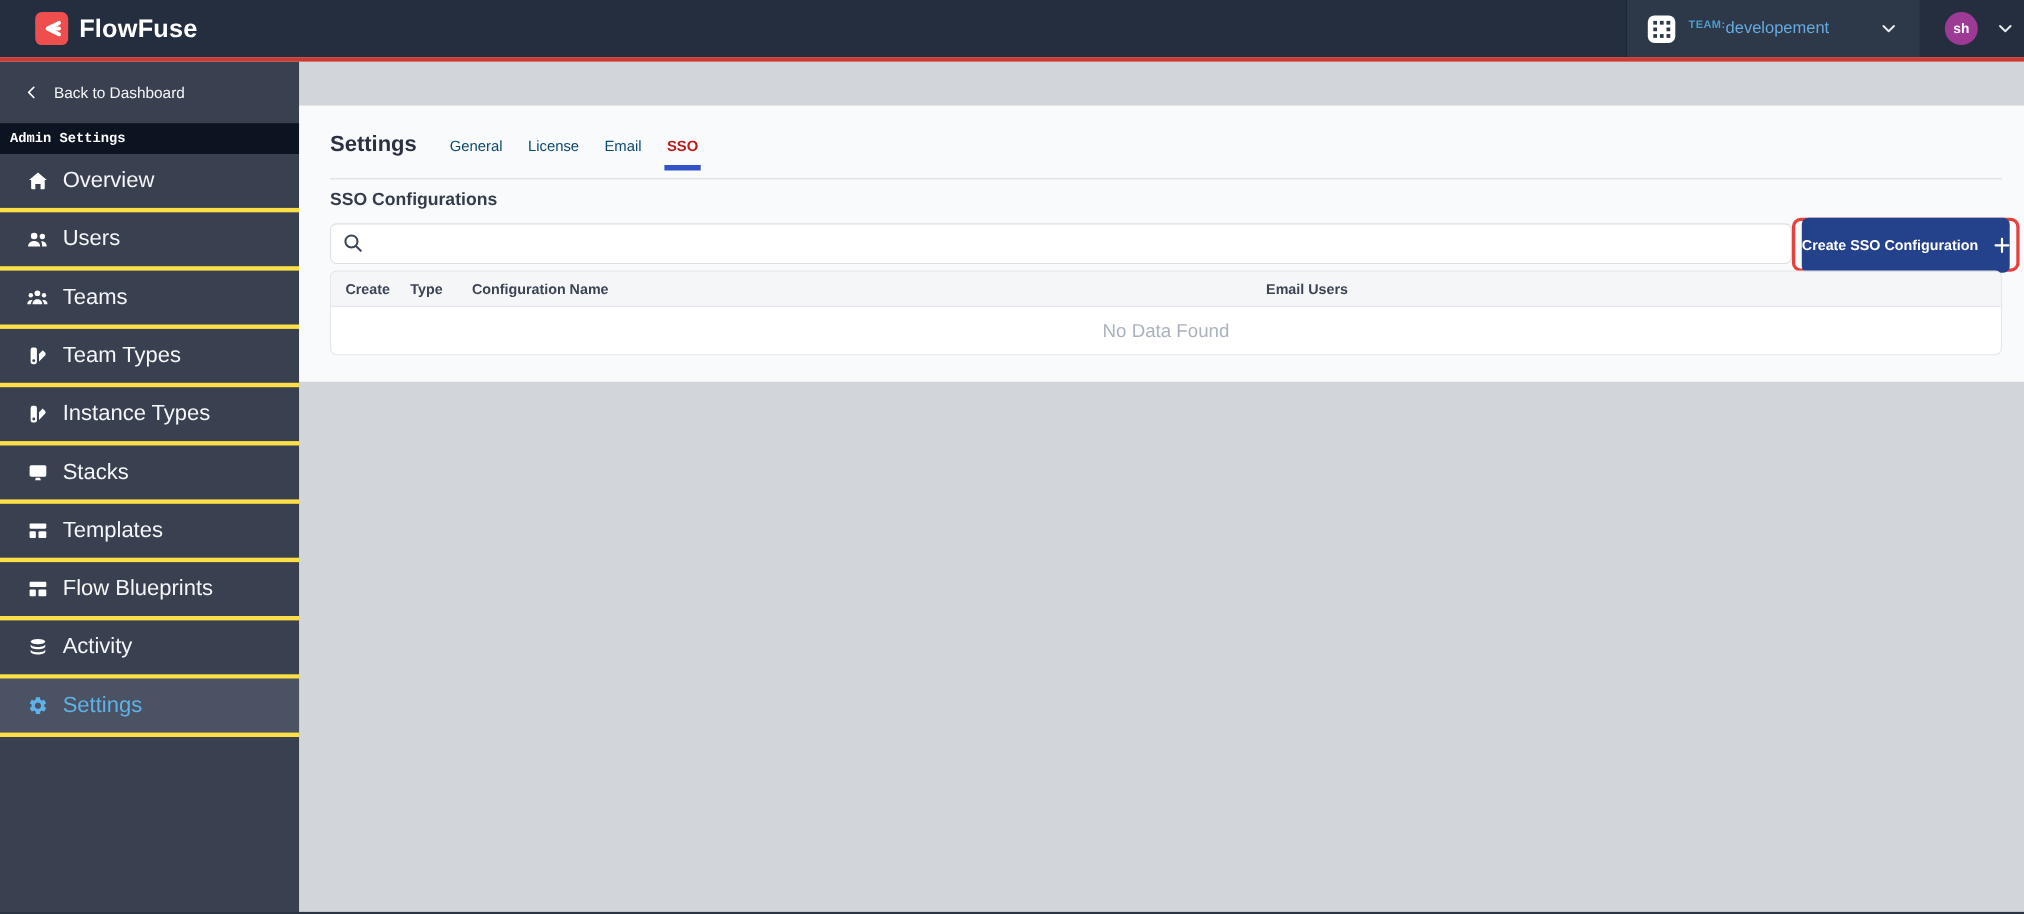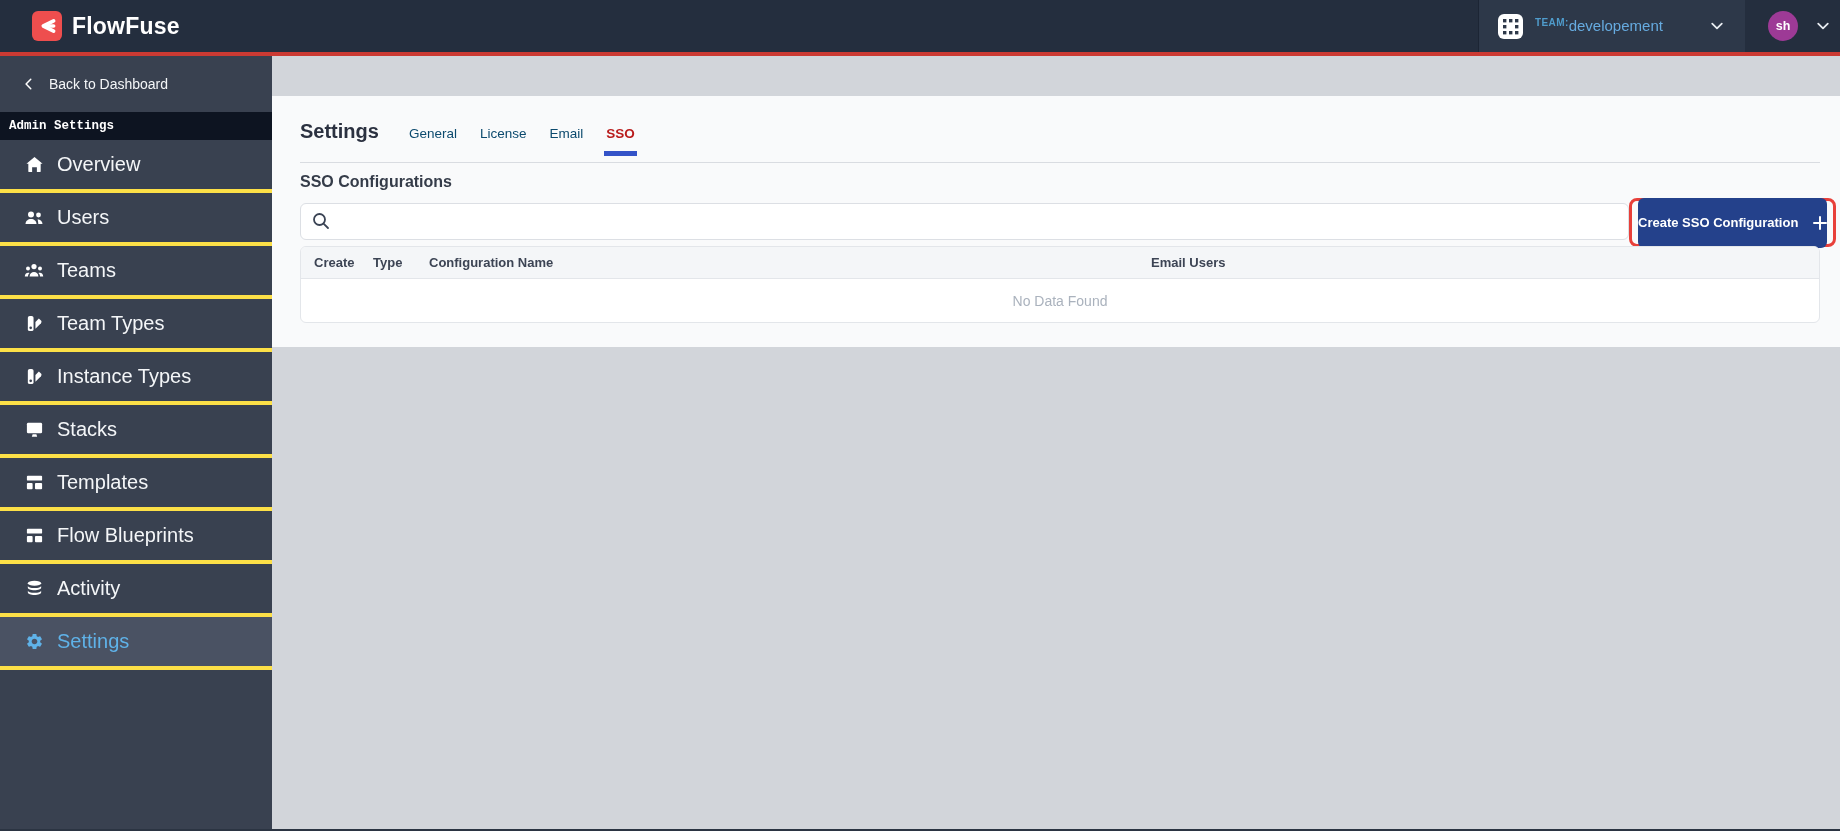--- a/index.html
+++ b/index.html
@@ -75,21 +75,21 @@
     border-radius:6px; color:#fff; font-size:13px; font-weight:700; cursor:pointer;
     display:flex; align-items:center; justify-content:space-between; gap:10px;
     font-family:"Liberation Sans", sans-serif; }
 
   #table { position:absolute; left:28px; top:150px; width:1520px; height:77px;
     background:#fff; border:1px solid #e3e6ea; border-radius:6px; overflow:hidden; }
   #table-header { height:32px; background:#f4f6f8; border-bottom:1px solid #e3e6ea;
     display:grid; grid-template-columns:59px 56px 722px 1fr; align-items:center;
     padding-left:13px; font-size:13px; font-weight:700; color:#3c4454; }
   #empty-row { height:44px; display:flex; align-items:center; justify-content:center;
-    font-size:14px; color:#aab2bd; }
+    font-size:17px; color:#aab2bd; }
 
   #bottom-edge { position:absolute; left:0; bottom:0; width:1840px; height:2px; background:#2b3442; }
 
   svg { display:block; }
 </style>
 </head>
 <body>
 
 <div id="navbar">
   <div class="brand-wrap">

